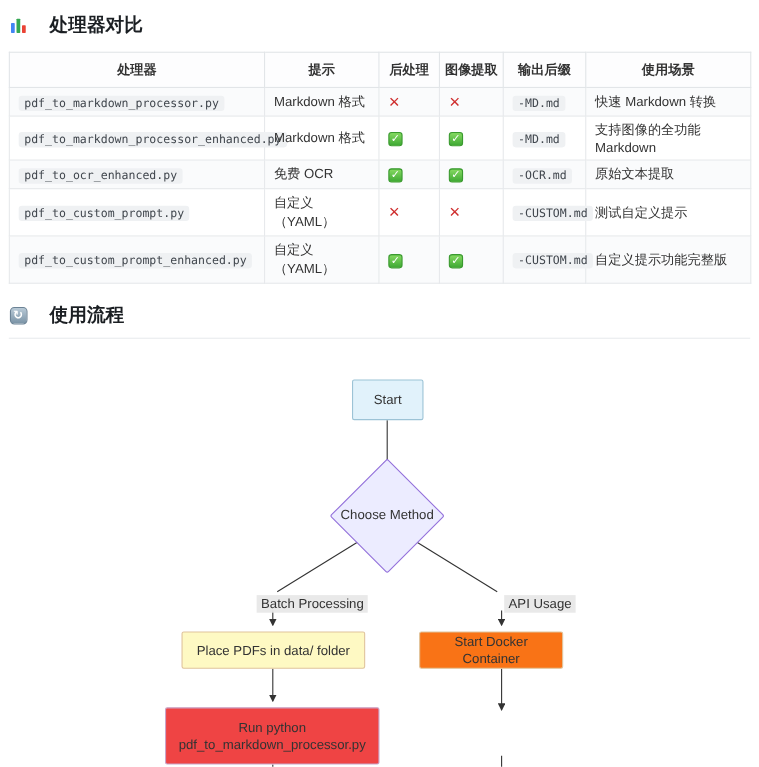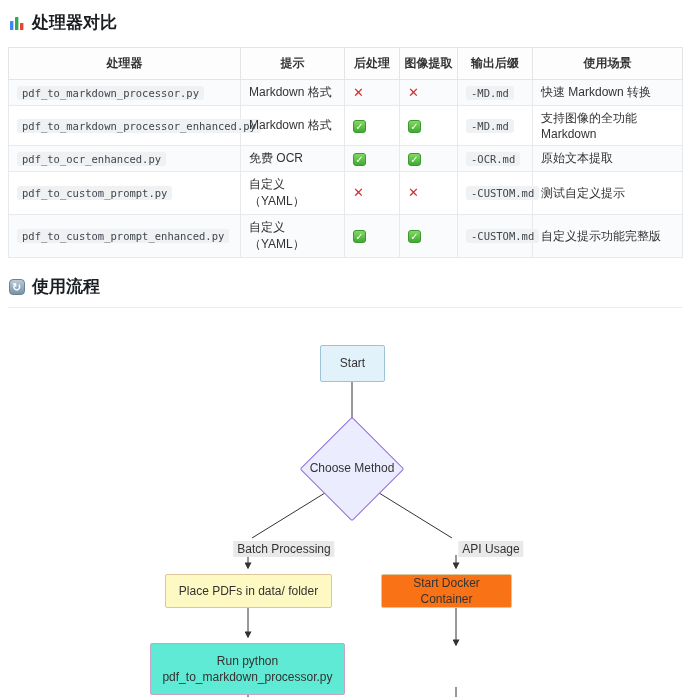--- a/index.html
+++ b/index.html
@@ -2,21 +2,21 @@
 <html><head>
 <meta charset="utf-8">
 <style>
   * { margin:0; padding:0; box-sizing:border-box; }
   html,body { width:690px; height:697px; overflow:hidden; background:#ffffff;
     font-family:"Liberation Sans","DejaVu Sans",sans-serif; color:#24292f; }
 
   .page { position:relative; width:690px; height:697px; }
 
   
-  h2.sec { display:flex; align-items:center; gap:7px; font-size:17px; font-weight:bold;
+  h2.sec { display:flex; align-items:center; gap:20px; font-size:17px; font-weight:bold;
     color:#1b1f23; margin:0 8px; }
   .h-comparison { padding-top:11px; }
   .h-flow { margin-top:17px !important; padding-bottom:9px; border-bottom:1px solid #e9ebee; }
   .hicon { display:inline-flex; width:17px; height:17px; align-items:center; justify-content:center; }
   .cycle-badge { width:16px; height:16px; border-radius:4px;
     background:linear-gradient(#b9cad7,#7a93a6); border:1px solid #6b8295;
     color:#fff; font-size:11px; line-height:14px; text-align:center; font-weight:bold; }
 
   
   table.cmp { border-collapse:collapse; margin:13px 8px 0 8px; width:674px; table-layout:fixed; }
@@ -39,21 +39,21 @@
   .node { position:absolute; display:flex; align-items:center; justify-content:center;
     text-align:center; font-size:12px; color:#333; padding:3px 8px; line-height:1.35;
     border-radius:2px; }
   .n-start   { left:320px; top:23px;  width:65px;  height:37px; background:#e1f2fb; border:1px solid #9cc3d6; }
   .n-diamond { left:315px; top:110px; width:74px;  height:74px; background:#ececff; border:1px solid #9370db;
                transform:rotate(45deg); }
   .n-diamond-label { position:absolute; left:292px; top:139px; width:120px; text-align:center;
                font-size:12px; color:#333; }
   .n-place   { left:165px; top:252px; width:167px; height:34px; background:#fef9c3; border:1px solid #e0c49c; }
   .n-docker  { left:381px; top:252px; width:131px; height:34px; background:#f97316; border:1px solid #e0c49c; }
-  .n-run     { left:150px; top:321px; width:195px; height:52px; background:#5eead4; border:1px solid #caa4c8; }
+  .n-run     { left:150px; top:321px; width:195px; height:52px; background:#ef4444; border:1px solid #caa4c8; }
   .n-endpoints { left:392px; top:329px; width:129px; height:36px; background:#f6e6f5; border:1px solid #caa4c8; }
   .edge-label { position:absolute; transform:translateX(-50%); background:rgba(232,232,232,0.95);
     font-size:12px; color:#333; padding:1px 4px; white-space:nowrap;margin-left:36px; }
   .el-batch { left:248px; top:219px; }
   .el-api   { left:455px; top:219px; }
 </style>
 </head>
 <body>
 
 <div class="page">

